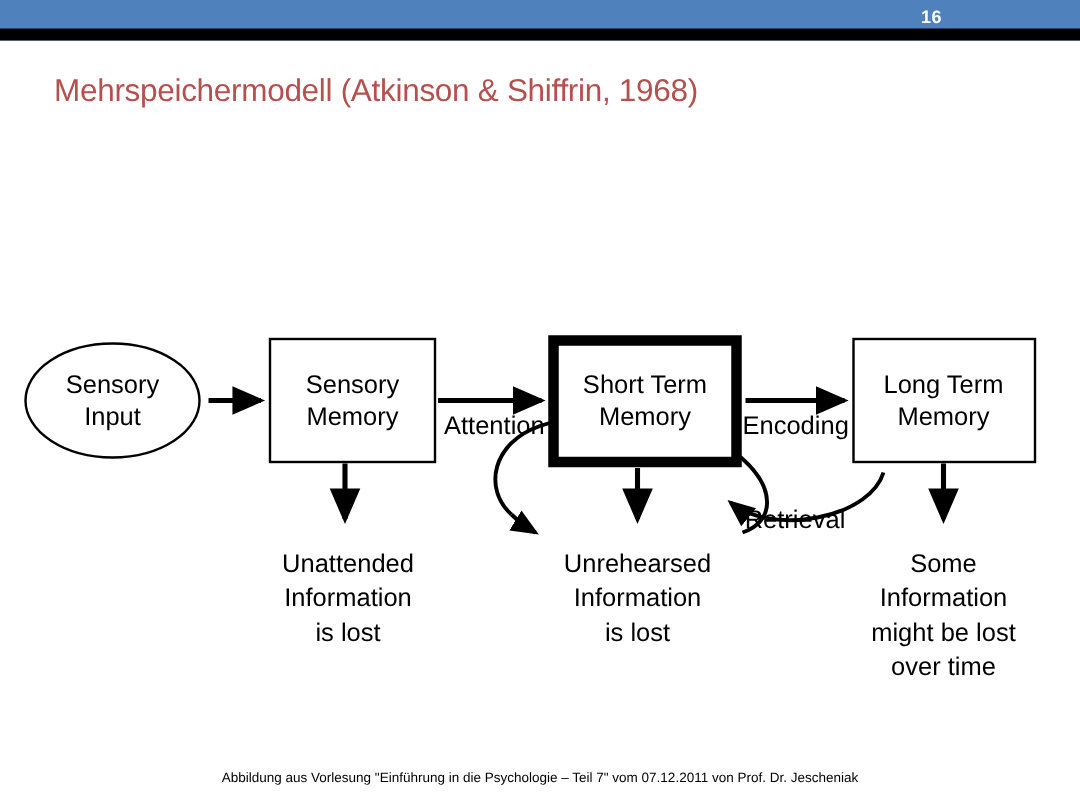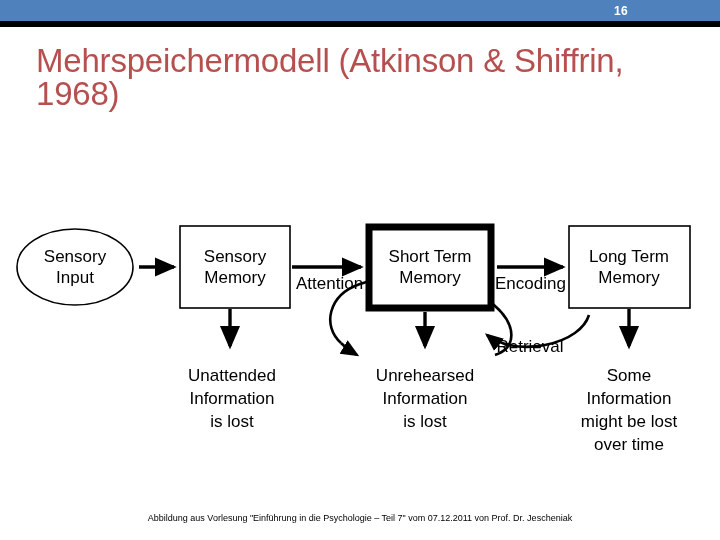--- a/index.html
+++ b/index.html
@@ -17,42 +17,42 @@
     background: #ffffff;
   }
 
   
   #header-bar {
     position: absolute;
     left: 0; top: 0;
     width: 720px;
     height: 27px;
     background: #4f81bd;
-    border-bottom: 6px solid #000000;
+    border-bottom: 8px solid #000000;
     box-sizing: border-box;
   }
   #page-number {
     position: absolute;
     right: 92px;
     top: 4px;
     color: #ffffff;
     font-size: 12px;
     font-weight: bold;
     letter-spacing: 0.3px;
     line-height: 14px;
   }
 
   
   #slide-title {
     position: absolute;
     left: 36px;
     top: 44px;
     width: 648px;
     color: #b5504f;
-    font-size: 33px;
+    font-size: 21px;
     font-weight: normal;
     line-height: 33px;
     letter-spacing: -0.2px;
   }
 
   
   #diagram {
     position: absolute;
     left: 0;
     top: 130px;

